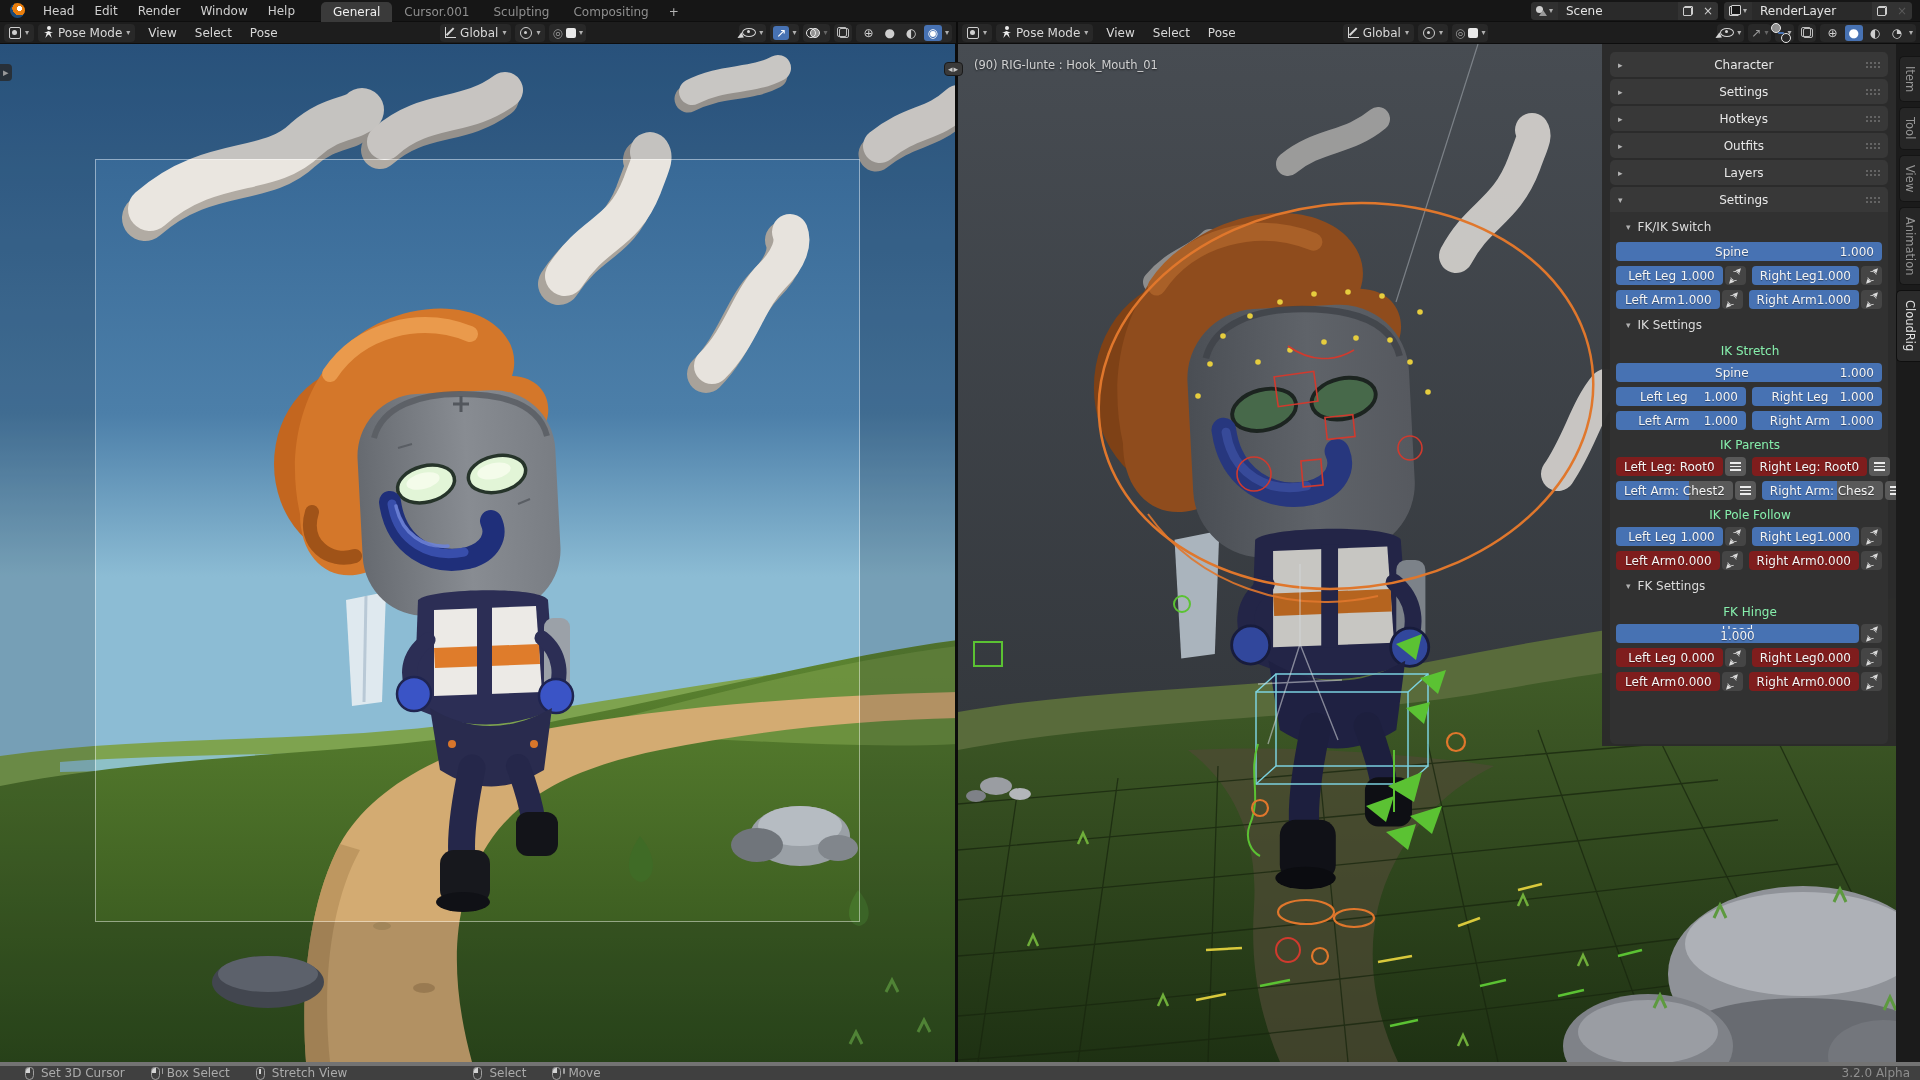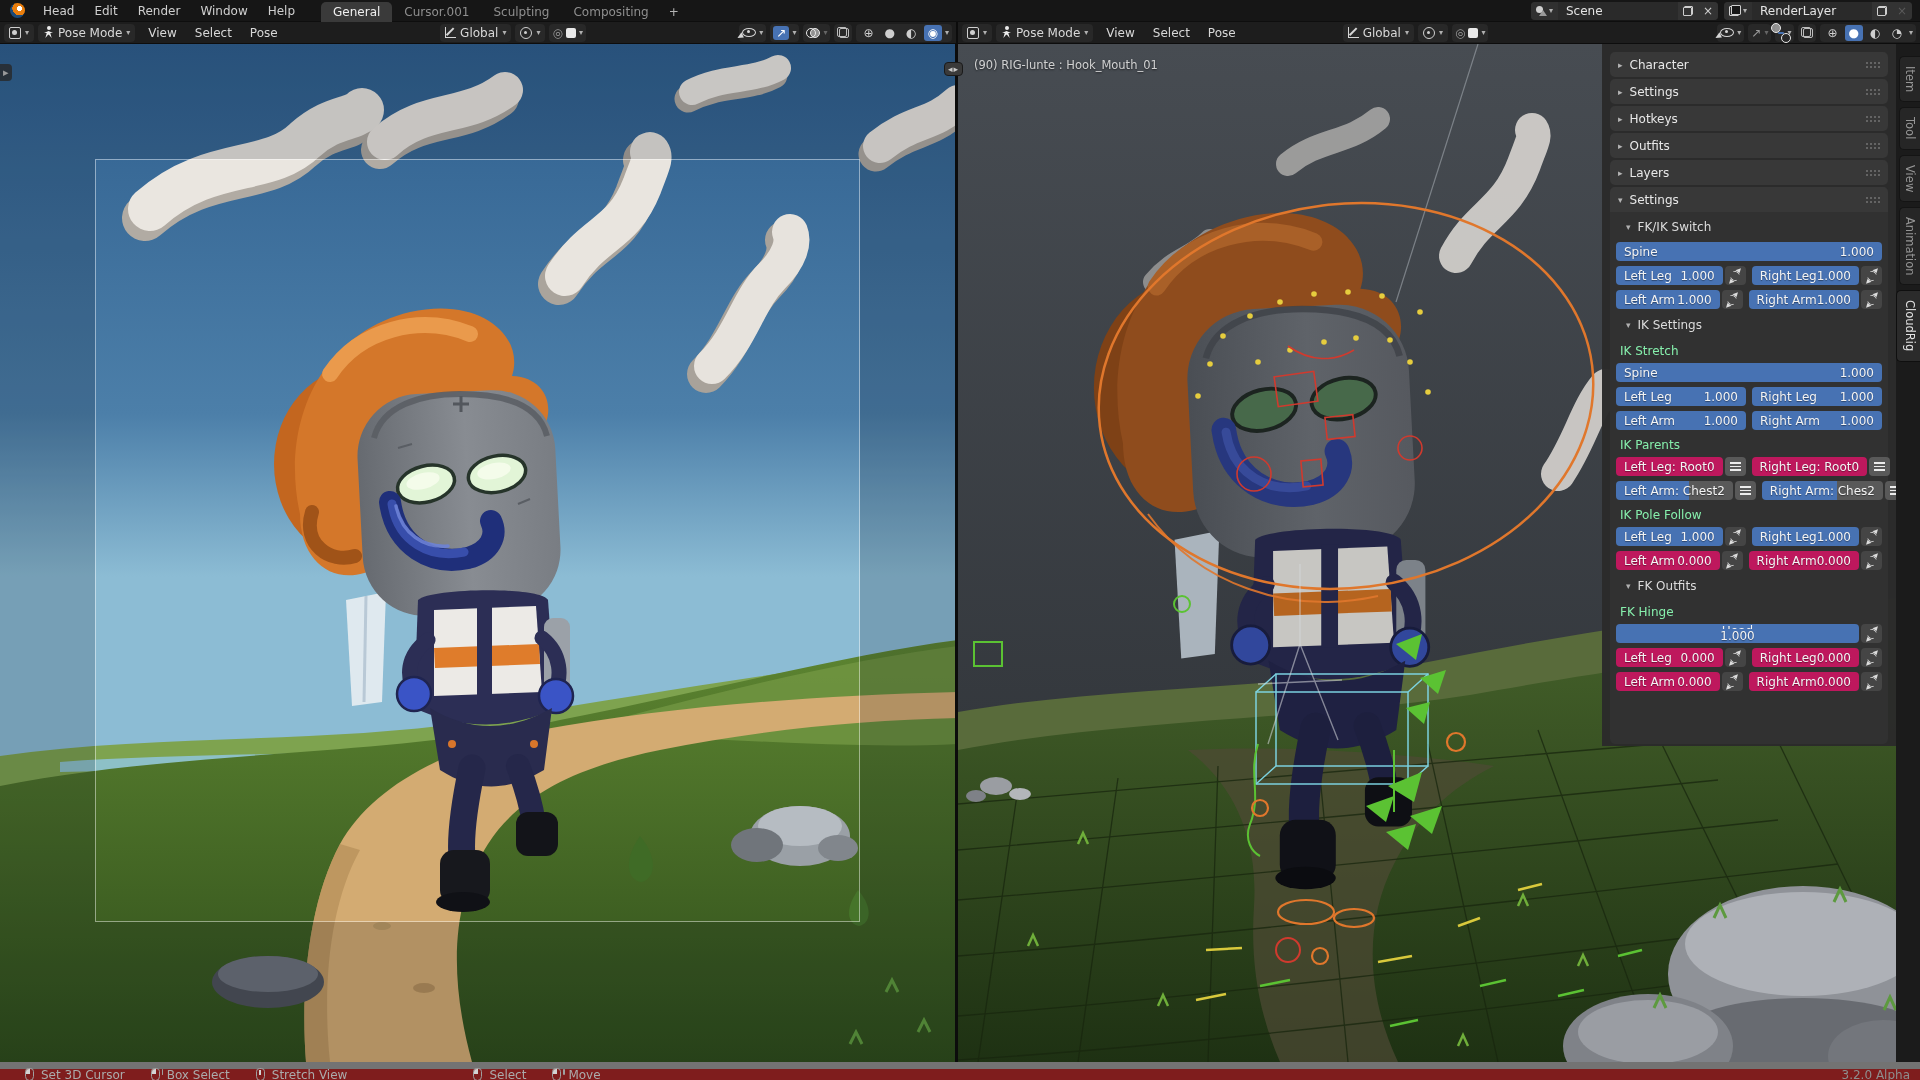--- a/index.html
+++ b/index.html
@@ -64,21 +64,21 @@
   .i-overlay::before { content:""; position:absolute; left:0; top:0; width:8px; height:8px; border:1.4px solid #e8e8e8; border-radius:50%; }
   .i-overlay::after { content:""; position:absolute; right:0; bottom:0; width:8px; height:8px; border:1.4px solid #e8e8e8; border-radius:50%; background:rgba(232,232,232,.55); }
   .i-xray { width:12px; height:11px; position:relative; }
   .i-xray::before, .i-xray::after { content:""; position:absolute; width:8px; height:8px; border:1.3px solid #bdbdbd; border-radius:2px; }
   .i-xray::before { left:0; top:0; } .i-xray::after { right:0; bottom:0; }
 
   
   #main { position:relative; width:1920px; height:1018px; background:#202020; }
   .vp { position:absolute; top:0; height:1018px; overflow:hidden; }
   #vp-left { left:0; width:958px; }
-  #vp-right { left:958px; width:938px; background:#3a3e43; }
+  #vp-right { left:958px; width:938px; background:#3a3e43;text-align:center; }
   #split { position:absolute; left:955px; top:0; width:3px; height:1018px; background:#0c0c0c; z-index:5; }
   .scene { position:absolute; left:0; top:0; width:100%; height:100%; display:block; }
   #cam-frame { position:absolute; left:95px; top:115px; width:765px; height:763px; border:1px solid rgba(255,255,255,.45); box-shadow:0 0 0 1500px rgba(8,14,24,.16); pointer-events:none; }
   #toolbar-arrow { position:absolute; left:0px; top:20px; color:#9a9a9a; font-size:11px; background:rgba(40,40,40,.8); border-radius:0 4px 4px 0; padding:2px 3px; }
   #split-widget { position:absolute; left:944px; top:18px; z-index:6; background:#3a3a3a; border:1px solid #1a1a1a; border-radius:4px; color:#c9c9c9; font-size:9px; padding:1px 3px; letter-spacing:1px; }
   #overlay-text { position:absolute; left:16px; top:14px; color:rgba(235,235,235,.85); font-size:11.5px; text-shadow:0 1px 2px rgba(0,0,0,.6); }
 
   
   #sidebar { position:absolute; right:0; top:0; width:294px; height:702px; background:#2b2b2bfa; padding:8px 8px 0 8px; overflow:hidden; z-index:4; }
   .panel-row { height:25px; margin-bottom:2px; background:#383838; border-radius:5px; display:flex; align-items:center; padding:0 8px; gap:7px; }
@@ -86,37 +86,37 @@
   .panel-row .plabel { color:#e8e8e8; flex:1; }
   .grip { width:15px; height:7px; background-image:radial-gradient(circle, #646464 1px, transparent 1.3px); background-size:4px 4px; }
   #panel-expanded { background:#313131; border-radius:5px; margin-top:2px; height:557px; padding-bottom:6px; }
   #panel-expanded .panel-row { background:#383838; border-radius:5px 5px 0 0; margin-bottom:4px; }
   .pbody { padding:0 6px; }
   .subhead { display:flex; align-items:center; gap:7px; height:22px; margin:2px 0 4px 10px; color:#dcdcdc; }
   .subhead .pchev { color:#b0b0b0; font-size:9px; }
   .flabel { color:#86efac; margin:8px 2px 5px 4px; }
   .srow { display:flex; gap:6px; margin-bottom:5px; }
   .scell { display:flex; flex:1; gap:2px; }
-  .slider { flex:1; height:19px; border-radius:4px; background:#be185d; display:flex; align-items:center; padding:0 8px; color:#f4f4f4; overflow:hidden; white-space:nowrap; }
+  .slider { flex:1; height:19px; border-radius:4px; background:#7f1d1d; display:flex; align-items:center; padding:0 8px; color:#f4f4f4; overflow:hidden; white-space:nowrap; }
   .slider .lbl { flex:1; text-shadow:0 1px 1px rgba(0,0,0,.4); overflow:hidden; }
   .slider .val { text-shadow:0 1px 1px rgba(0,0,0,.4); }
   .sbtn { width:21px; height:19px; border-radius:4px; background:#454545; display:flex; align-items:center; justify-content:center; flex:0 0 auto; }
   .sbtn.menu { background:#595959; }
   .i-refresh { width:10px; height:10px; border:1.6px solid #dcdcdc; border-radius:50%; border-left-color:transparent; border-right-color:transparent; position:relative; transform:rotate(25deg); }
   .i-refresh::before { content:""; position:absolute; top:-4px; right:-2px; border:3px solid transparent; border-left:4px solid #dcdcdc; transform:rotate(45deg); }
   .i-refresh::after { content:""; position:absolute; bottom:-4px; left:-2px; border:3px solid transparent; border-right:4px solid #dcdcdc; transform:rotate(45deg); }
   .i-hamburger { width:11px; height:9px; background:linear-gradient(#ececec 0 1.6px, transparent 1.6px 3.6px, #ececec 3.6px 5.2px, transparent 5.2px 7.2px, #ececec 7.2px 9px); }
 
   
   #vtabs { position:absolute; left:1896px; top:0; width:24px; height:1018px; background:#1b1b1b; z-index:4; padding-top:12px; display:flex; flex-direction:column; align-items:flex-start; gap:5px; }
   .vtab { writing-mode:vertical-rl; padding:9px 3px; font-size:11.5px; color:#969696; background:#262626; border-radius:5px 0 0 5px; border:1px solid #141414; border-right:none; width:21px; margin-left:3px; text-align:center; }
   .vtab.active { background:#2b2b2b; color:#e2e2e2; margin-left:0; width:24px; border-color:#0f0f0f; }
 
   
-  #statusbar { height:18px; background:#7f1d1d; border-top:7px solid #737373; display:flex; align-items:center; padding:0 10px 0 25px; gap:0; color:#ababab; }
+  #statusbar { height:18px; background:#404040; border-top:4px solid #737373; display:flex; align-items:center; padding:0 10px 0 25px; gap:0; color:#ababab; }
   .hint { display:flex; align-items:center; gap:7px; margin-right:26px; }
   .hint.gap { margin-left:100px; }
   .mi { width:9px; height:13px; border:1.4px solid #9f9f9f; border-radius:4px 4px 5px 5px; position:relative; display:inline-block; }
   .mi.l::before { content:""; position:absolute; left:0; top:0; width:4px; height:5px; background:#d4d4d4; border-radius:3px 0 0 0; }
   .mi.m::before { content:""; position:absolute; left:2.5px; top:1px; width:2px; height:5px; background:#d4d4d4; }
   .mi.drag::after { content:""; position:absolute; right:-4.5px; top:0px; width:1.6px; height:6px; background:#9f9f9f; border-radius:1px; }
   #version { margin-left:auto; color:#8e8e8e; }
 </style>
 </head>
 <body>
@@ -753,21 +753,21 @@
                     <span class="lbl">Right Arm</span>
                     <span class="val">0.000</span>
                   </div>
                   <div class="sbtn">
                     <span class="i-refresh"></span>
                   </div>
                 </div>
               </div>
               <div class="subhead">
                 <span class="pchev">▾</span>
-                <span>FK Outfits</span>
+                <span>FK Settings</span>
               </div>
               <div class="flabel">FK Hinge</div>
               <div class="srow">
                 <div class="scell">
                   <div class="slider" style="background: rgb(71, 114, 179); flex-direction: column;">
                     <span class="lbl">Head</span>
                     <span class="val">1.000</span>
                   </div>
                   <div class="sbtn">
                     <span class="i-refresh"></span>

